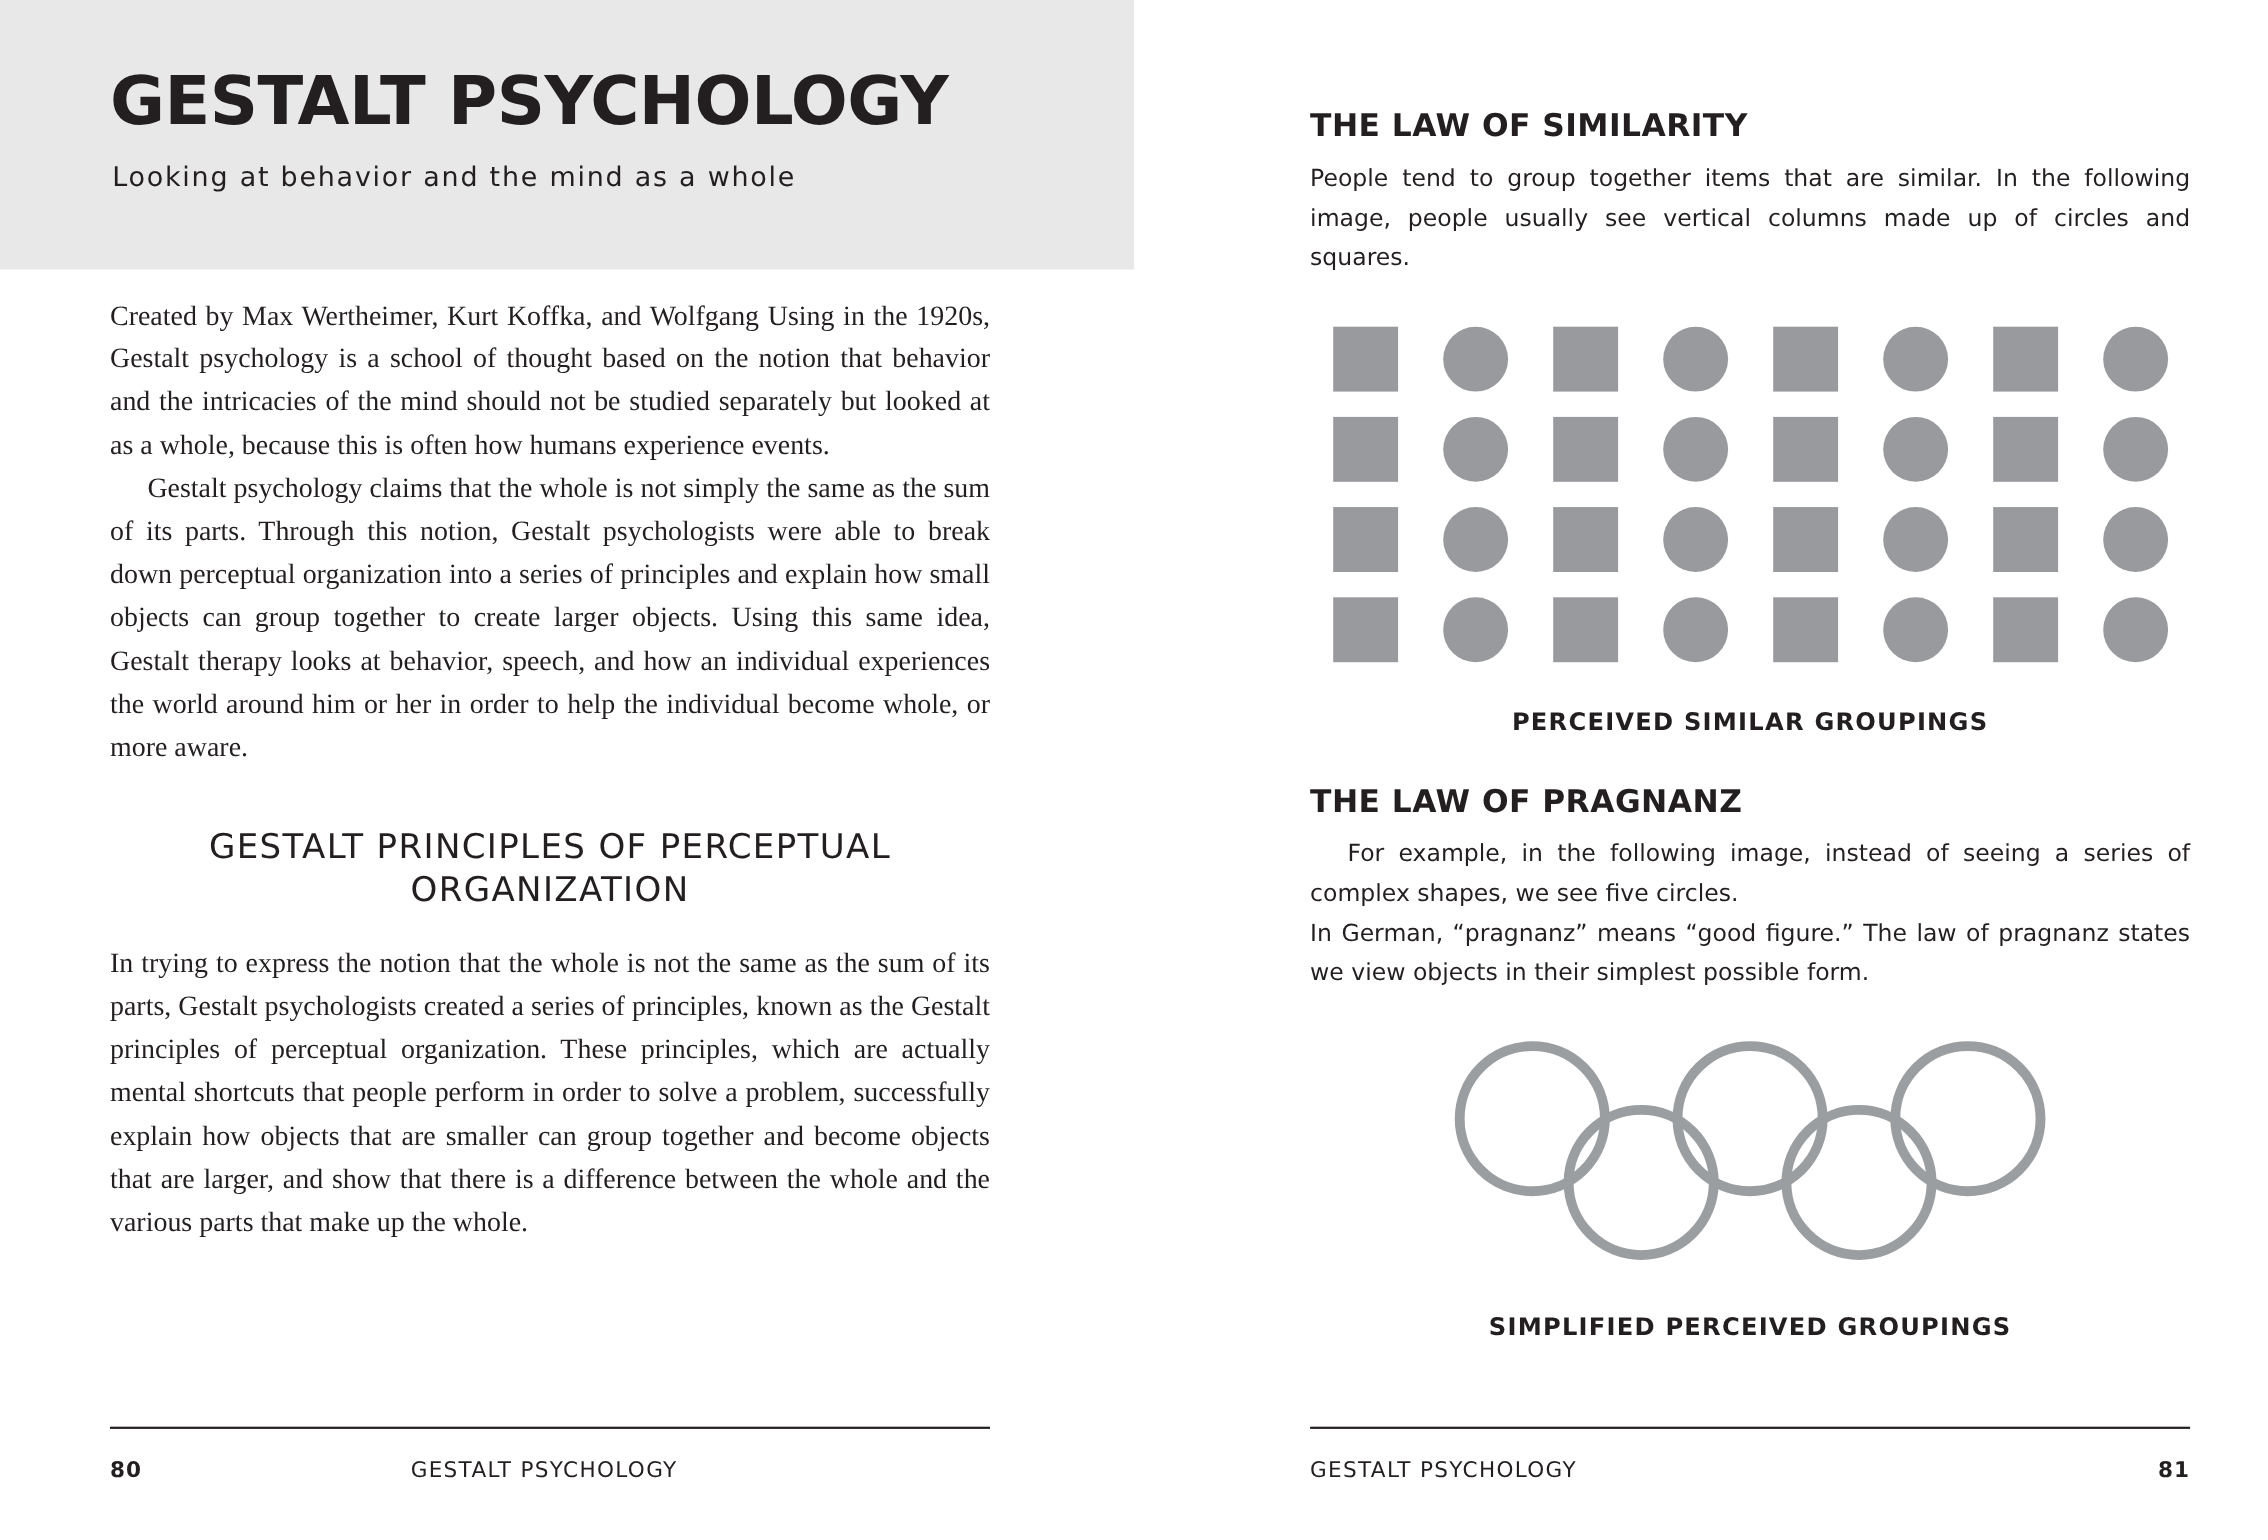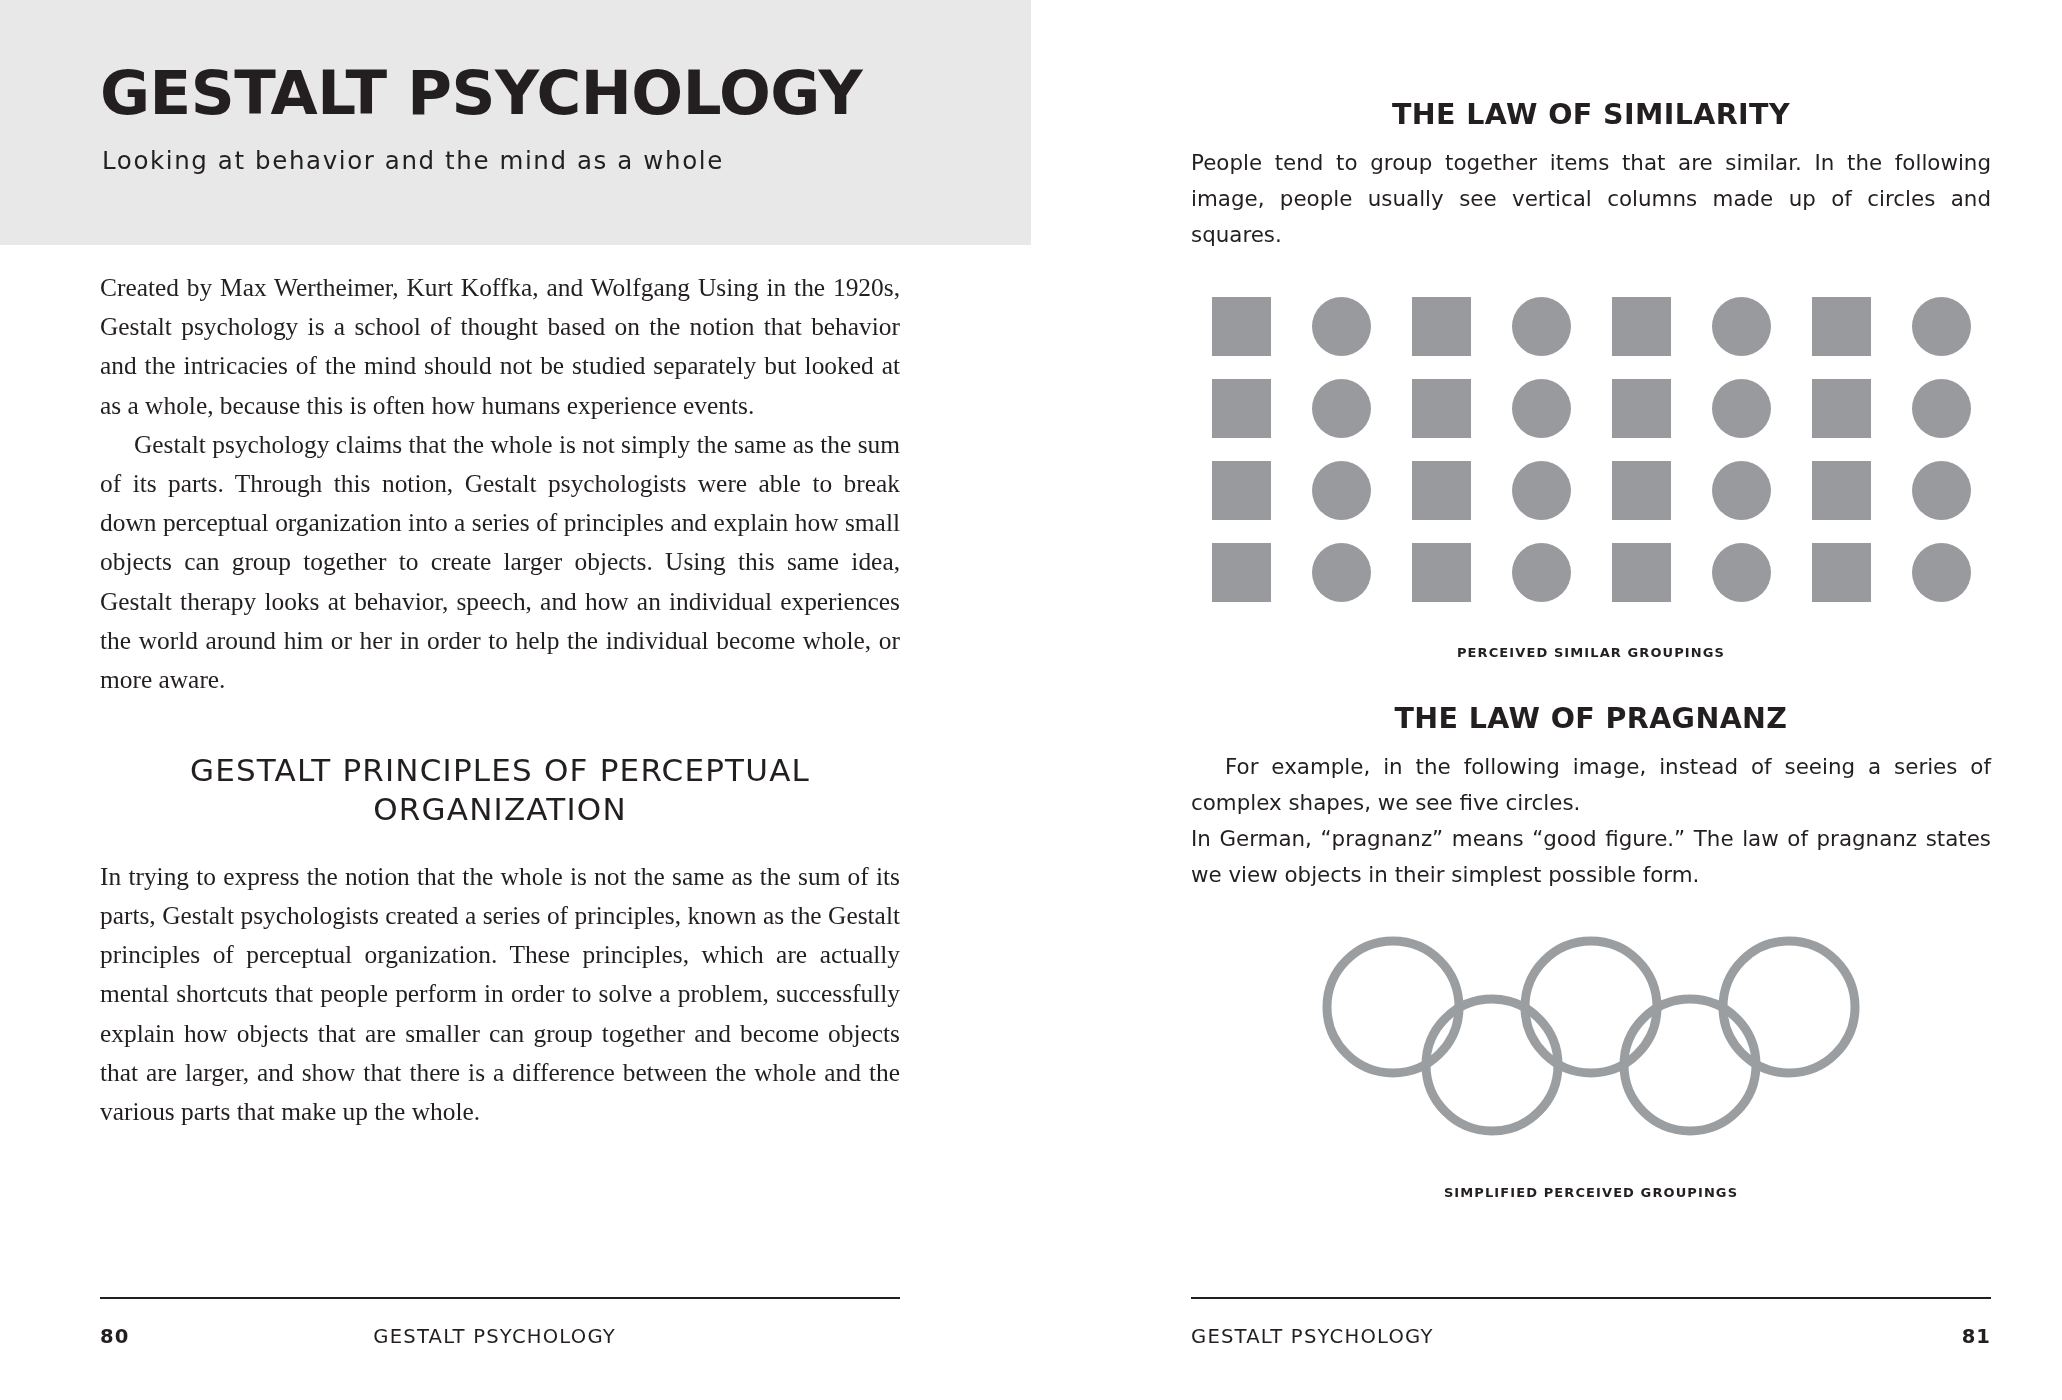--- a/index.html
+++ b/index.html
@@ -96,35 +96,34 @@
     top: 98px;
     width: 800px;
   }
   h2.law-head {
     font-family: "DejaVu Sans", sans-serif;
     font-weight: bold;
     font-size: 28.5px;
     letter-spacing: 0.4px;
     margin: 0 0 14px 0;
     color: #231f20;
-    text-align: center;
   }
   p.sans {
     font-family: "DejaVu Sans", sans-serif;
     font-size: 21.4px;
     line-height: 36px;
     margin: 0;
     text-align: justify;
     color: #231f20;
   }
   p.sans.indent { text-indent: 34px; }
   .caption {
     font-family: "DejaVu Sans", sans-serif;
     font-weight: bold;
-    font-size: 13px;
+    font-size: 22px;
     letter-spacing: 1.1px;
     text-align: center;
     color: #231f20;
     margin: 0;
   }
   
   .sim-figure {
     margin: 38px 0 0 0;
     width: 800px;
   }

